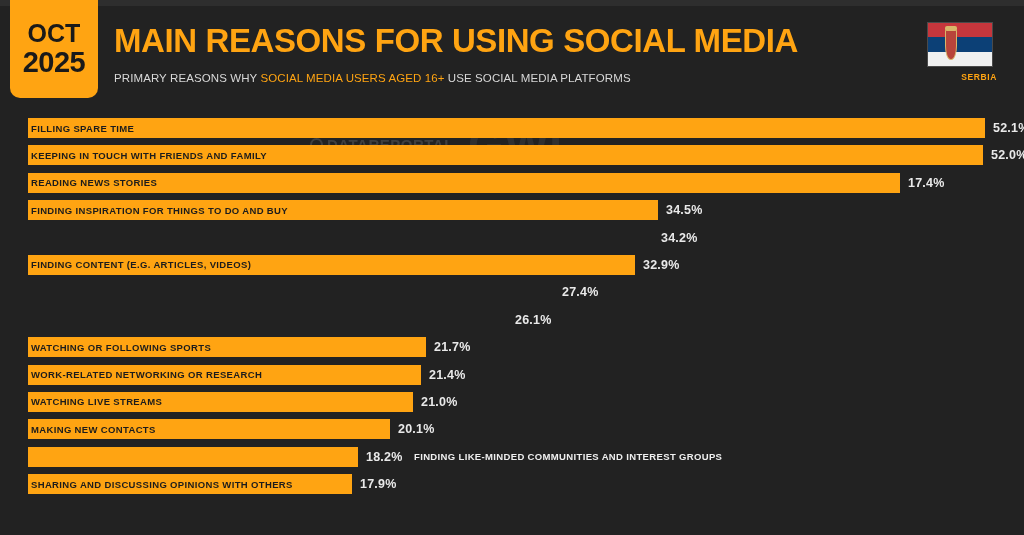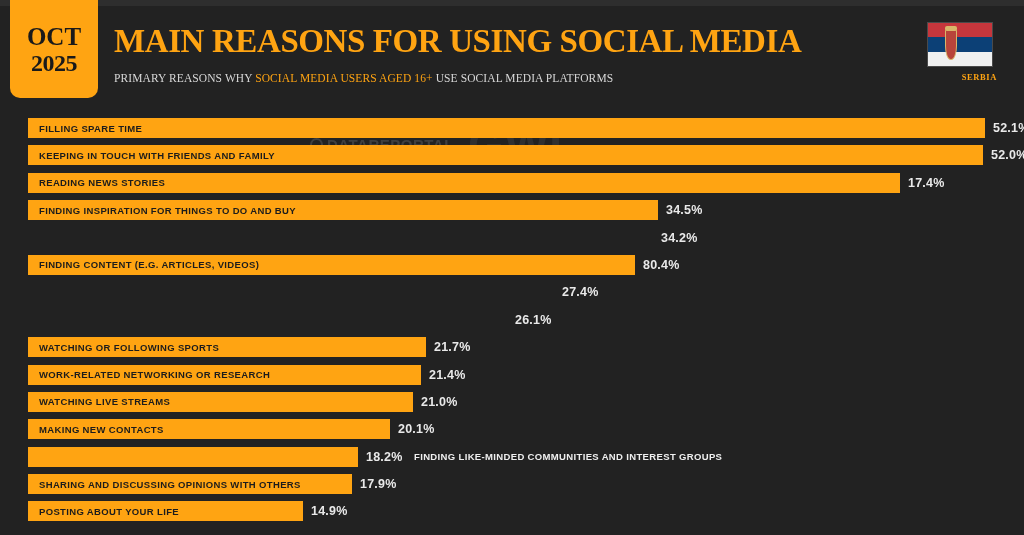--- a/index.html
+++ b/index.html
@@ -28,21 +28,20 @@
     height: 6px;
     background: #2e2e2e;
   }
 
   
   .header {
     position: absolute;
     top: 0; left: 0;
     width: 1024px;
     height: 108px;
-    font-family: Liberation Serif, serif;
   }
   .date-badge {
     position: absolute;
     left: 10px;
     top: 0;
     width: 88px;
     height: 98px;
     background: #FFA412;
     border-radius: 0 0 10px 10px;
     display: flex;
@@ -51,21 +50,21 @@
     justify-content: center;
     line-height: 1;
   }
   .date-badge .m {
     font-size: 25px;
     font-weight: bold;
     color: #1a1a1a;
     letter-spacing: 0px;
   }
   .date-badge .y {
-    font-size: 24px;
+    font-size: 29px;
     font-weight: bold;
     color: #1a1a1a;
     letter-spacing: -0.5px;
     margin-top: 2px;
   }
   .title-block {
     position: absolute;
     left: 114px;
     top: 24px;
   }
@@ -192,21 +191,21 @@
     height: 20px;
     background: #FFA412;
     display: flex;
     align-items: center;
   }
   .bar-label {
     font-size: 9.5px;
     font-weight: bold;
     color: #1c1c1c;
     letter-spacing: 0.35px;
-    padding-left: 11px;
+    padding-left: 3px;
     white-space: nowrap;
   }
   .bar-value {
     position: absolute;
     top: 0;
     height: 20px;
     display: flex;
     align-items: center;
     font-size: 12.5px;
     font-weight: bold;
@@ -293,21 +292,21 @@
         </div>
         <div class="bar-value" style="left: 666px;">34.5%</div>
       </div>
       <div class="row">
         <div class="bar-value" style="left: 661px;">34.2%</div>
       </div>
       <div class="row">
         <div class="bar" style="width: 607px;">
           <span class="bar-label">FINDING CONTENT (E.G. ARTICLES, VIDEOS)</span>
         </div>
-        <div class="bar-value" style="left: 643px;">80.4%</div>
+        <div class="bar-value" style="left: 643px;">32.9%</div>
       </div>
       <div class="row">
         <div class="bar-value" style="left: 562px;">27.4%</div>
       </div>
       <div class="row">
         <div class="bar-value" style="left: 515px;">26.1%</div>
       </div>
       <div class="row">
         <div class="bar" style="width: 398px;">
           <span class="bar-label">WATCHING OR FOLLOWING SPORTS</span>
@@ -336,21 +335,15 @@
         <div class="bar" style="width: 330px;"></div>
         <div class="bar-value" style="left: 366px;">18.2%</div>
         <div class="outside-label" style="left: 414px;">FINDING LIKE-MINDED COMMUNITIES AND INTEREST GROUPS</div>
       </div>
       <div class="row">
         <div class="bar" style="width: 324px;">
           <span class="bar-label">SHARING AND DISCUSSING OPINIONS WITH OTHERS</span>
         </div>
         <div class="bar-value" style="left: 360px;">17.9%</div>
       </div>
-      <div class="row">
-        <div class="bar" style="width: 275px;">
-          <span class="bar-label">POSTING ABOUT YOUR LIFE</span>
-        </div>
-        <div class="bar-value" style="left: 311px;">14.9%</div>
-      </div>
     </div>
 
 </div>
 
 </body></html>

